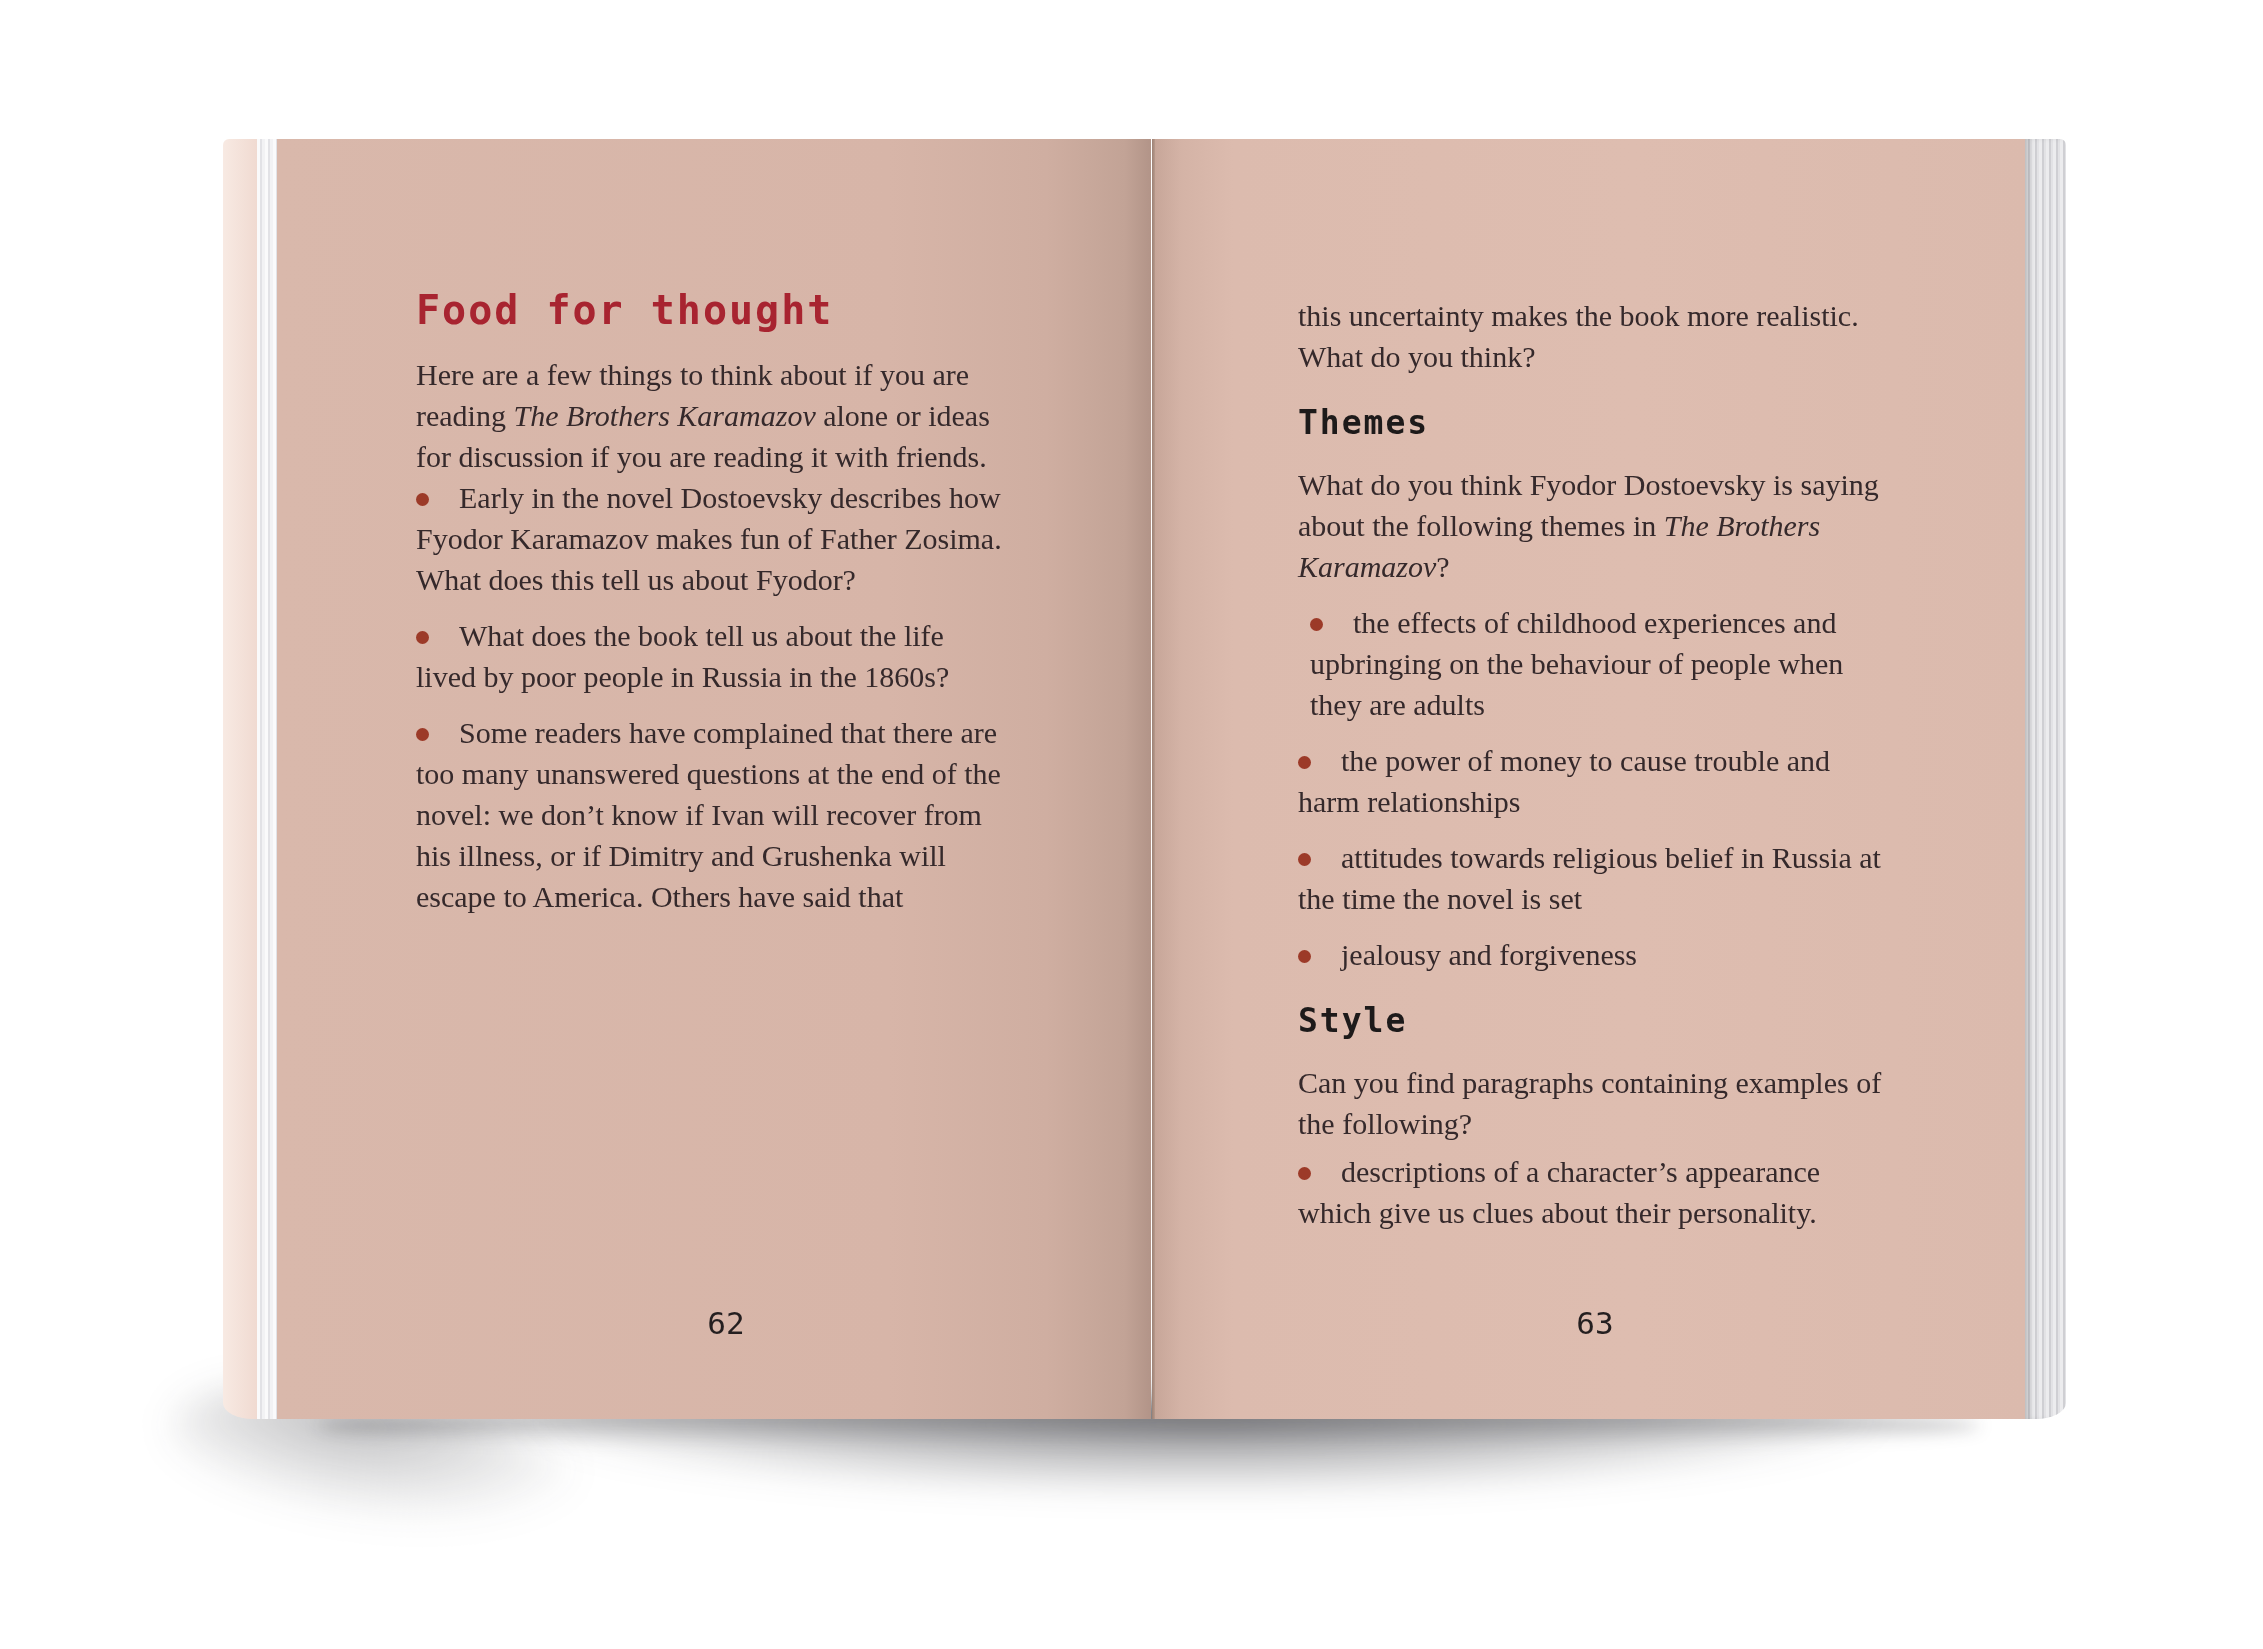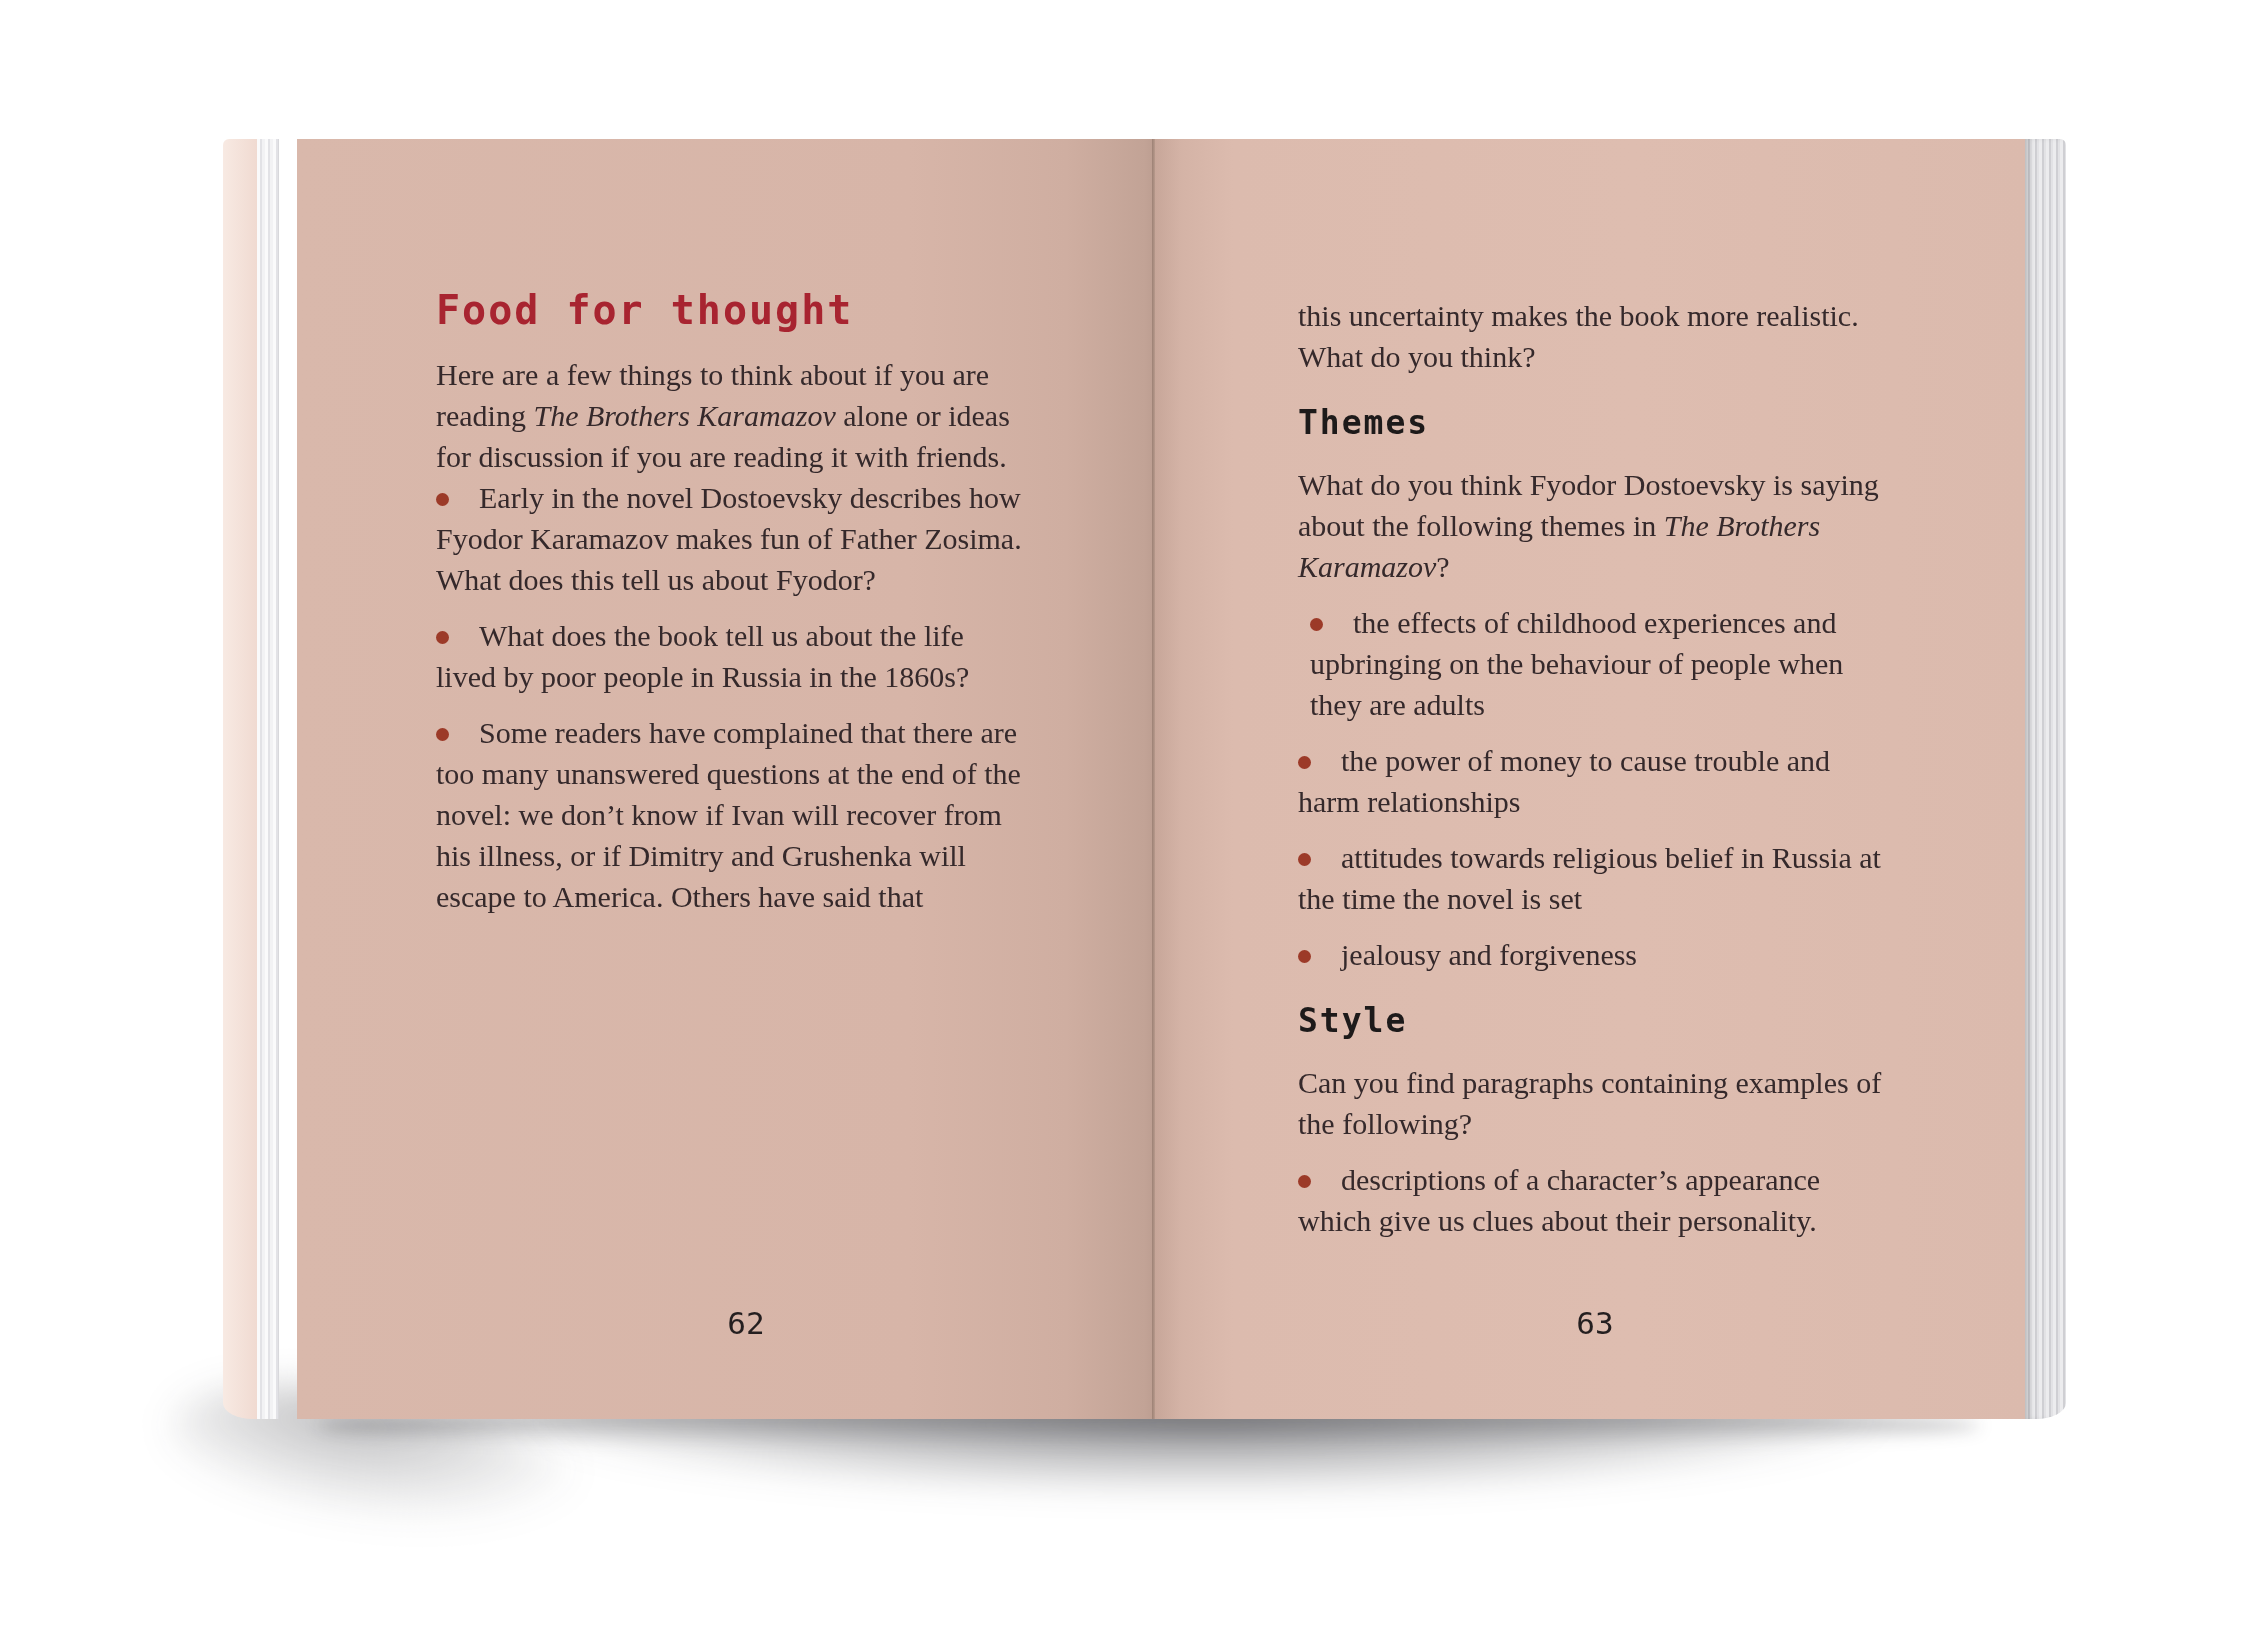--- a/index.html
+++ b/index.html
@@ -45,21 +45,20 @@
   .edge-left-stack{
     position:absolute;left:34px;top:0;width:21px;height:100%;
     background:repeating-linear-gradient(90deg,
       #fafafb 0px,#fafafb 3px,#e2e2e6 3px,#e2e2e6 5px,#f2f2f4 5px,#f2f2f4 8px);
     border-right:1px solid #d8d8dc;
   }
   .page-left{
     position:absolute;left:54px;top:0;width:874px;height:100%;
     background:linear-gradient(90deg,
       #d9b8ab 0%, #d7b5a8 70%, #cfaea1 88%, #c2a396 97%, #b29488 100%);
-    margin-left:20px;
   }
   .gutter-line{
     position:absolute;left:929px;top:0;width:3px;height:100%;
     background:linear-gradient(90deg,#9c8175,#b89a8c);
   }
   .page-right{
     position:absolute;left:932px;top:0;width:870px;height:100%;
     background:linear-gradient(90deg,
       #c7a699 0%, #d4b3a6 3%, #dcbbae 9%, #debdb0 55%, #dbbaad 100%);
   }
@@ -144,21 +143,21 @@
         <p class="bullet"><span class="dot"></span><span>the power of money to cause trouble and harm relationships</span></p>
 
         <p class="bullet"><span class="dot"></span><span>attitudes towards religious belief in Russia at the time the novel is set</span></p>
 
         <p class="bullet"><span class="dot"></span><span>jealousy and forgiveness</span></p>
 
         <h2 class="script-heading">Style</h2>
 
         <p class="para">Can you find paragraphs containing examples of the following?</p>
 
-        <p class="bullet" style="margin-top:15px;"><span class="dot"></span><span>descriptions of a character’s appearance which give us clues about their personality.</span></p>
+        <p class="bullet" style="margin-top:7px;"><span class="dot"></span><span>descriptions of a character’s appearance which give us clues about their personality.</span></p>
 
       </div>
       <div class="page-number page-number-right">63</div>
     </div>
 
     <div class="edge-right-stack"></div>
 
   </div>
 </div>
 

